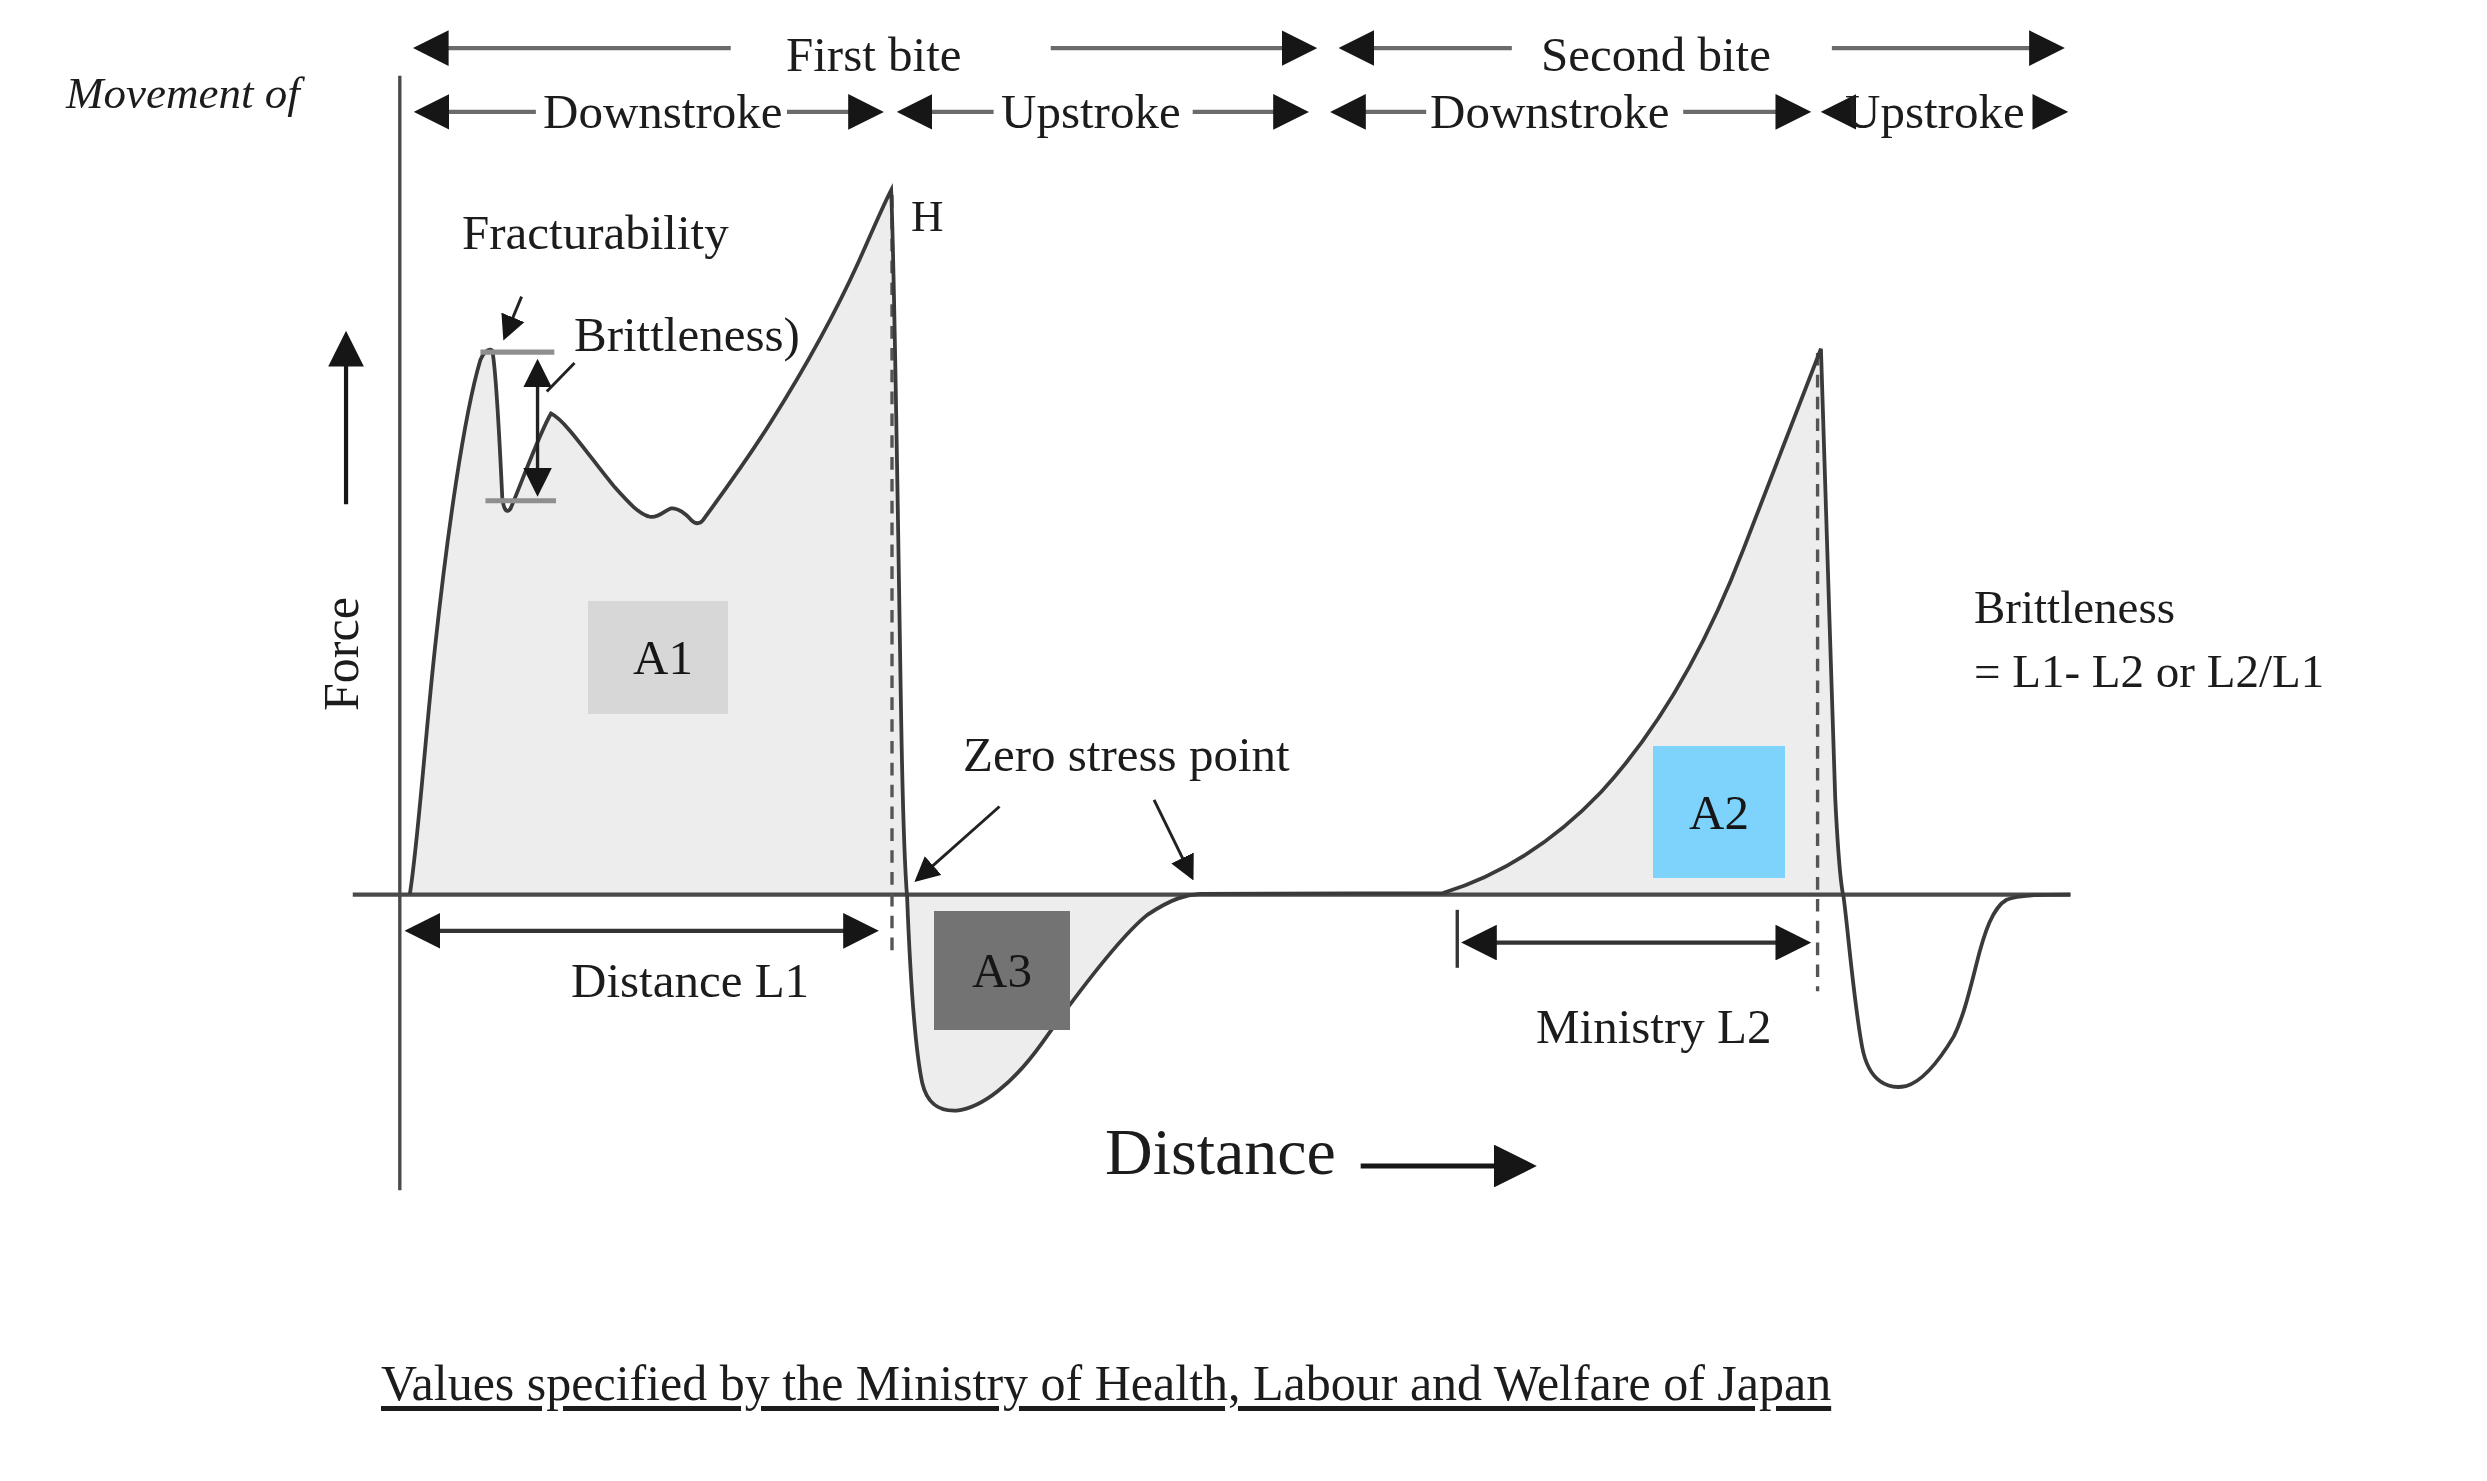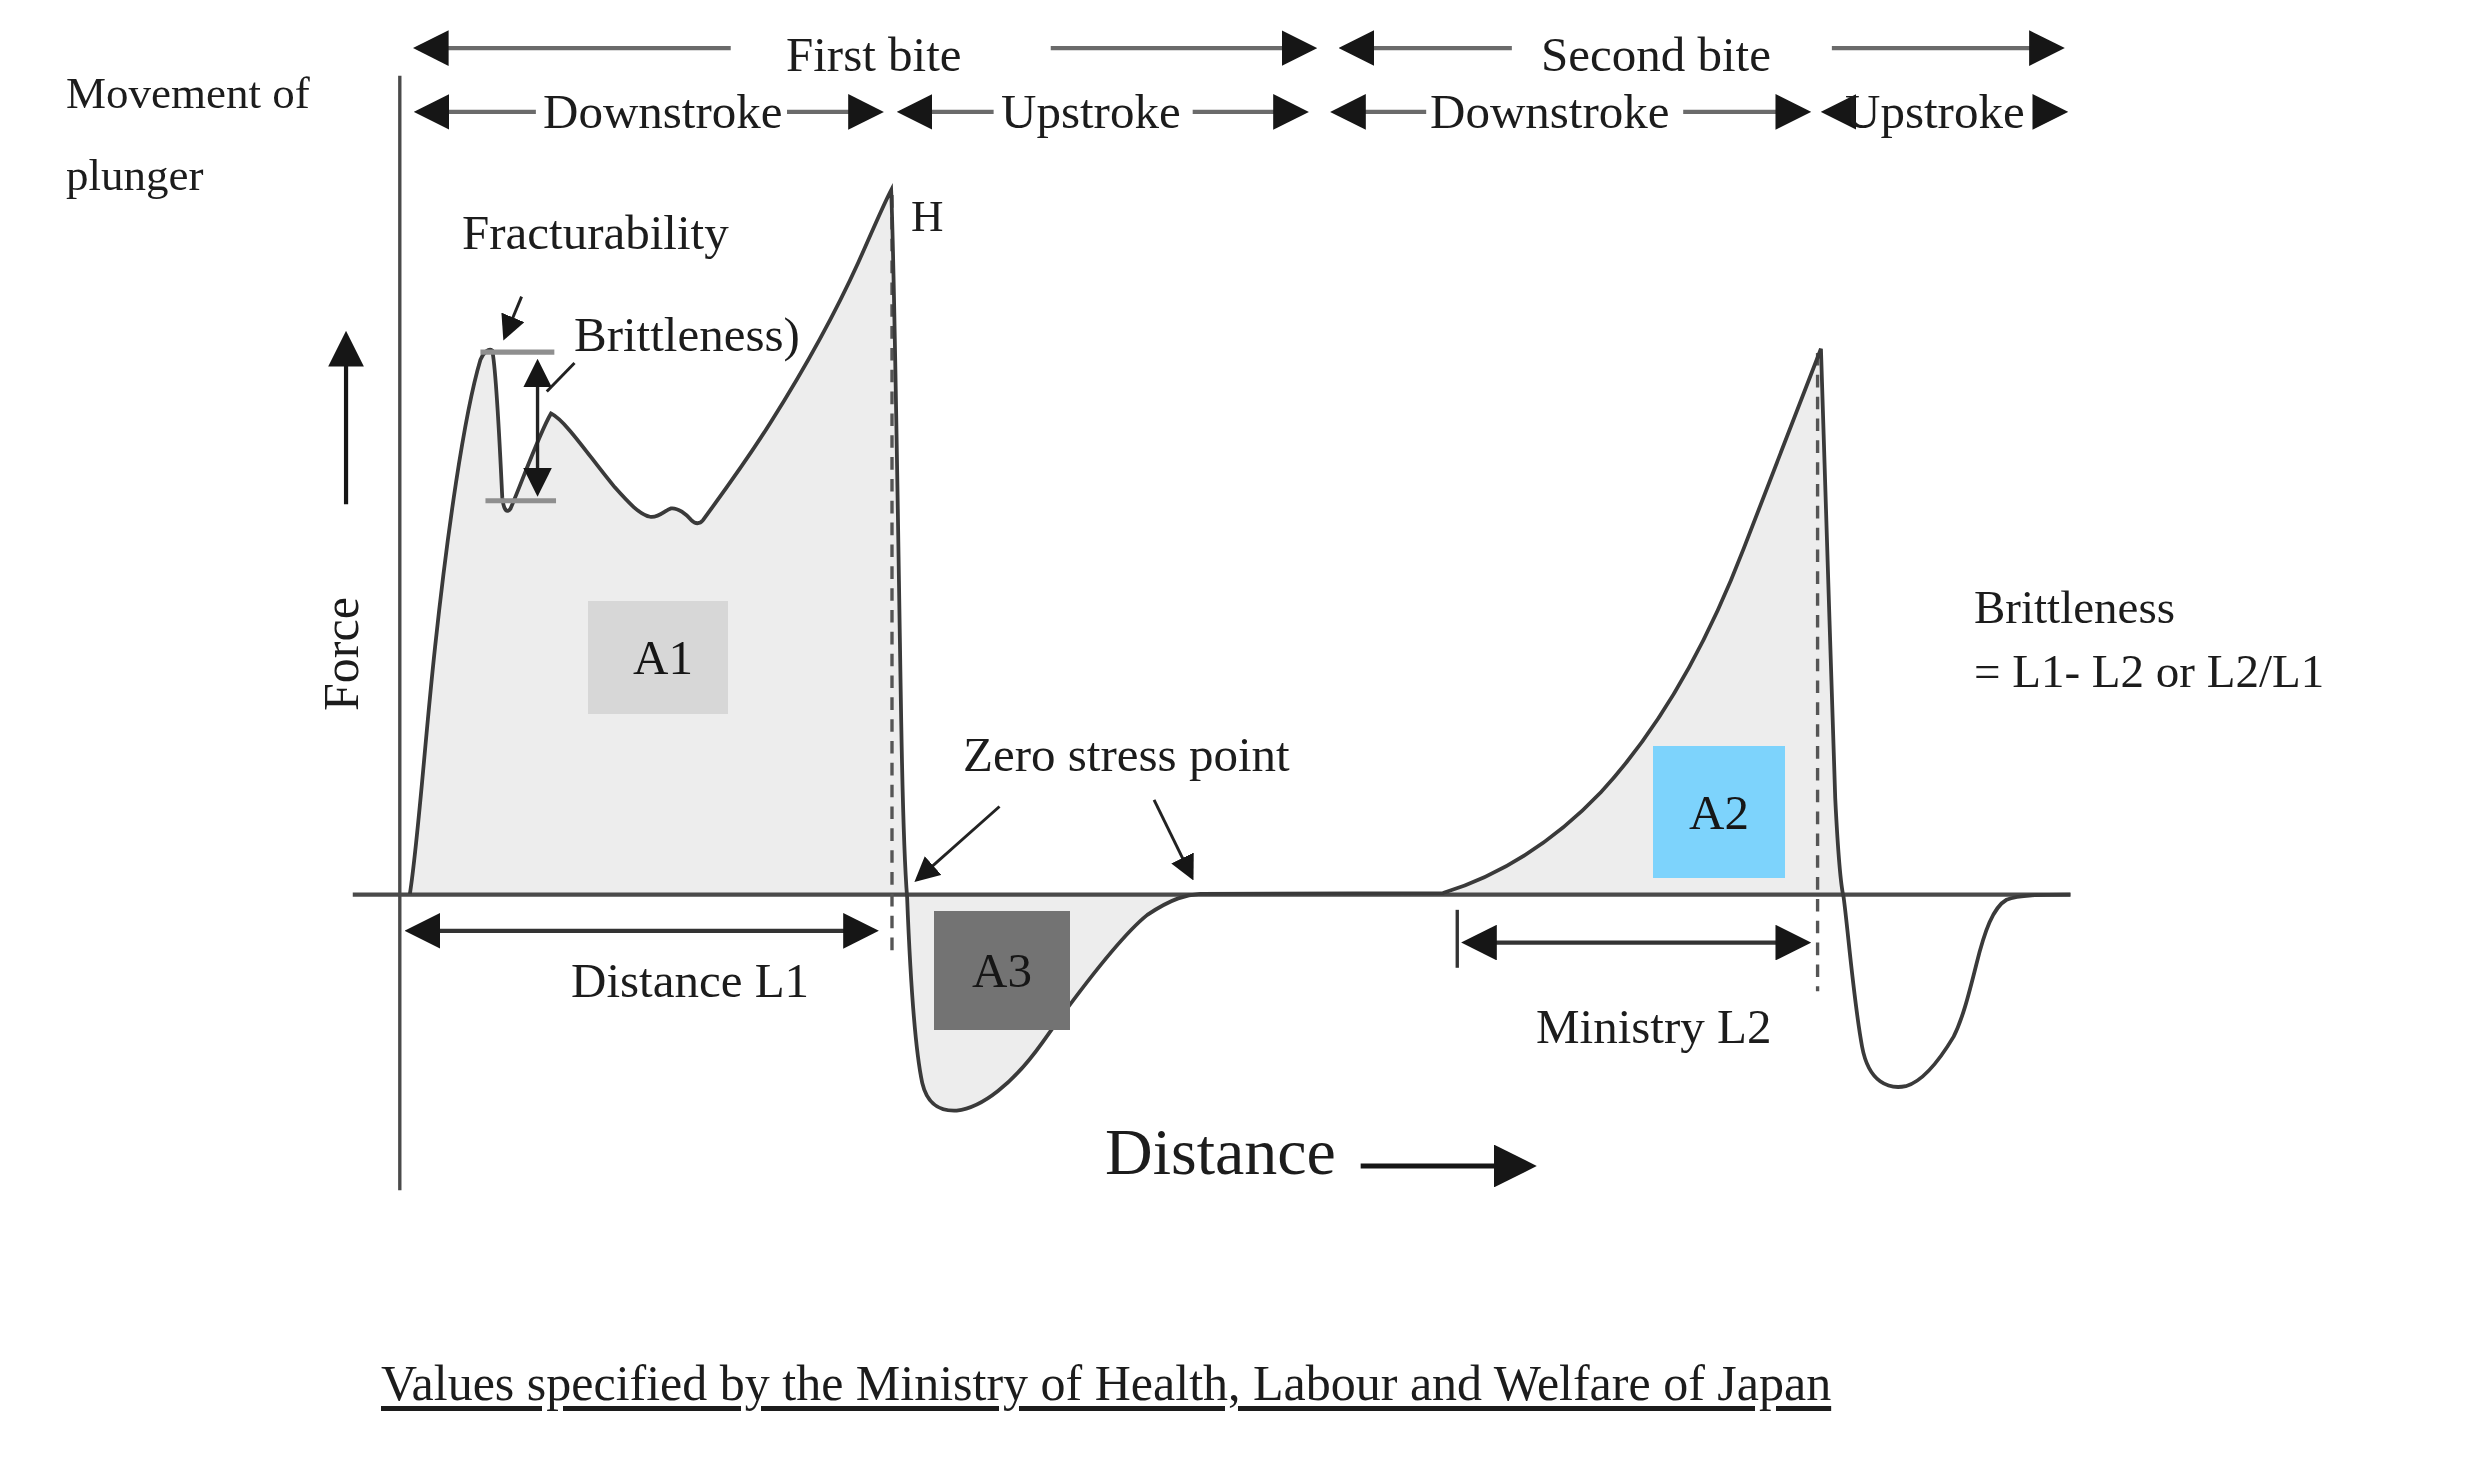--- a/index.html
+++ b/index.html
@@ -6,21 +6,21 @@
   html,body { margin:0; padding:0; }
   body {
     width:2487px; height:1482px; position:relative; overflow:hidden;
     background:#ffffff; color:#1c1c1c;
     font-family:"Liberation Serif", serif;
   }
   #fig { position:absolute; left:0; top:0; }
   .label { position:absolute; white-space:nowrap; line-height:1.05; }
   .f58 { font-size:49px; }
   .f54 { font-size:45px; }
-  .movement { font-size:45px; line-height:82px; }
+  .movement { font-size:45px; line-height:82px;font-style:italic; }
   .vforce {
     position:absolute; left:312px; top:711px;
     transform:rotate(-90deg); transform-origin:0 0;
     font-size:50px; white-space:nowrap;
   }
   .areabox {
     position:absolute; display:flex; align-items:center; justify-content:center;
     font-size:49px; color:#161616;
   }
   .springiness { font-size:47px; line-height:64px; }
@@ -102,21 +102,20 @@
   <line x1="578" y1="596" x2="662" y2="596" stroke="#8f8f8f" stroke-width="6"></line>
   <line x1="640" y1="432" x2="640" y2="586" stroke="#222222" stroke-width="4" marker-start="url(#ah)" marker-end="url(#ah)"></line>
   <line x1="684" y1="432" x2="651" y2="466" stroke="#222222" stroke-width="3.5"></line>
 
   <line x1="1190" y1="960" x2="1092" y2="1047" stroke="#222222" stroke-width="3.5" marker-end="url(#ah)"></line>
   <line x1="1374" y1="952" x2="1419" y2="1044" stroke="#222222" stroke-width="3.5" marker-end="url(#ah)"></line>
 </svg>
 
 <div class="label movement" style="left:66px; top:52px;">
   <div>Movement of</div>
-  <div>plunger</div>
 </div>
 
 <div class="label f58" style="left:786px; top:28.6px;">First bite</div>
 <div class="label f58" style="left:1541px; top:28.6px;">Second bite</div>
 
 <div class="label f58" style="left:543px; top:86px;">Downstroke</div>
 <div class="label f58" style="left:1001px; top:86px;">Upstroke</div>
 <div class="label f58" style="left:1430px; top:86px;">Downstroke</div>
 <div class="label f58" style="left:1845px; top:86px;">Upstroke</div>
 

